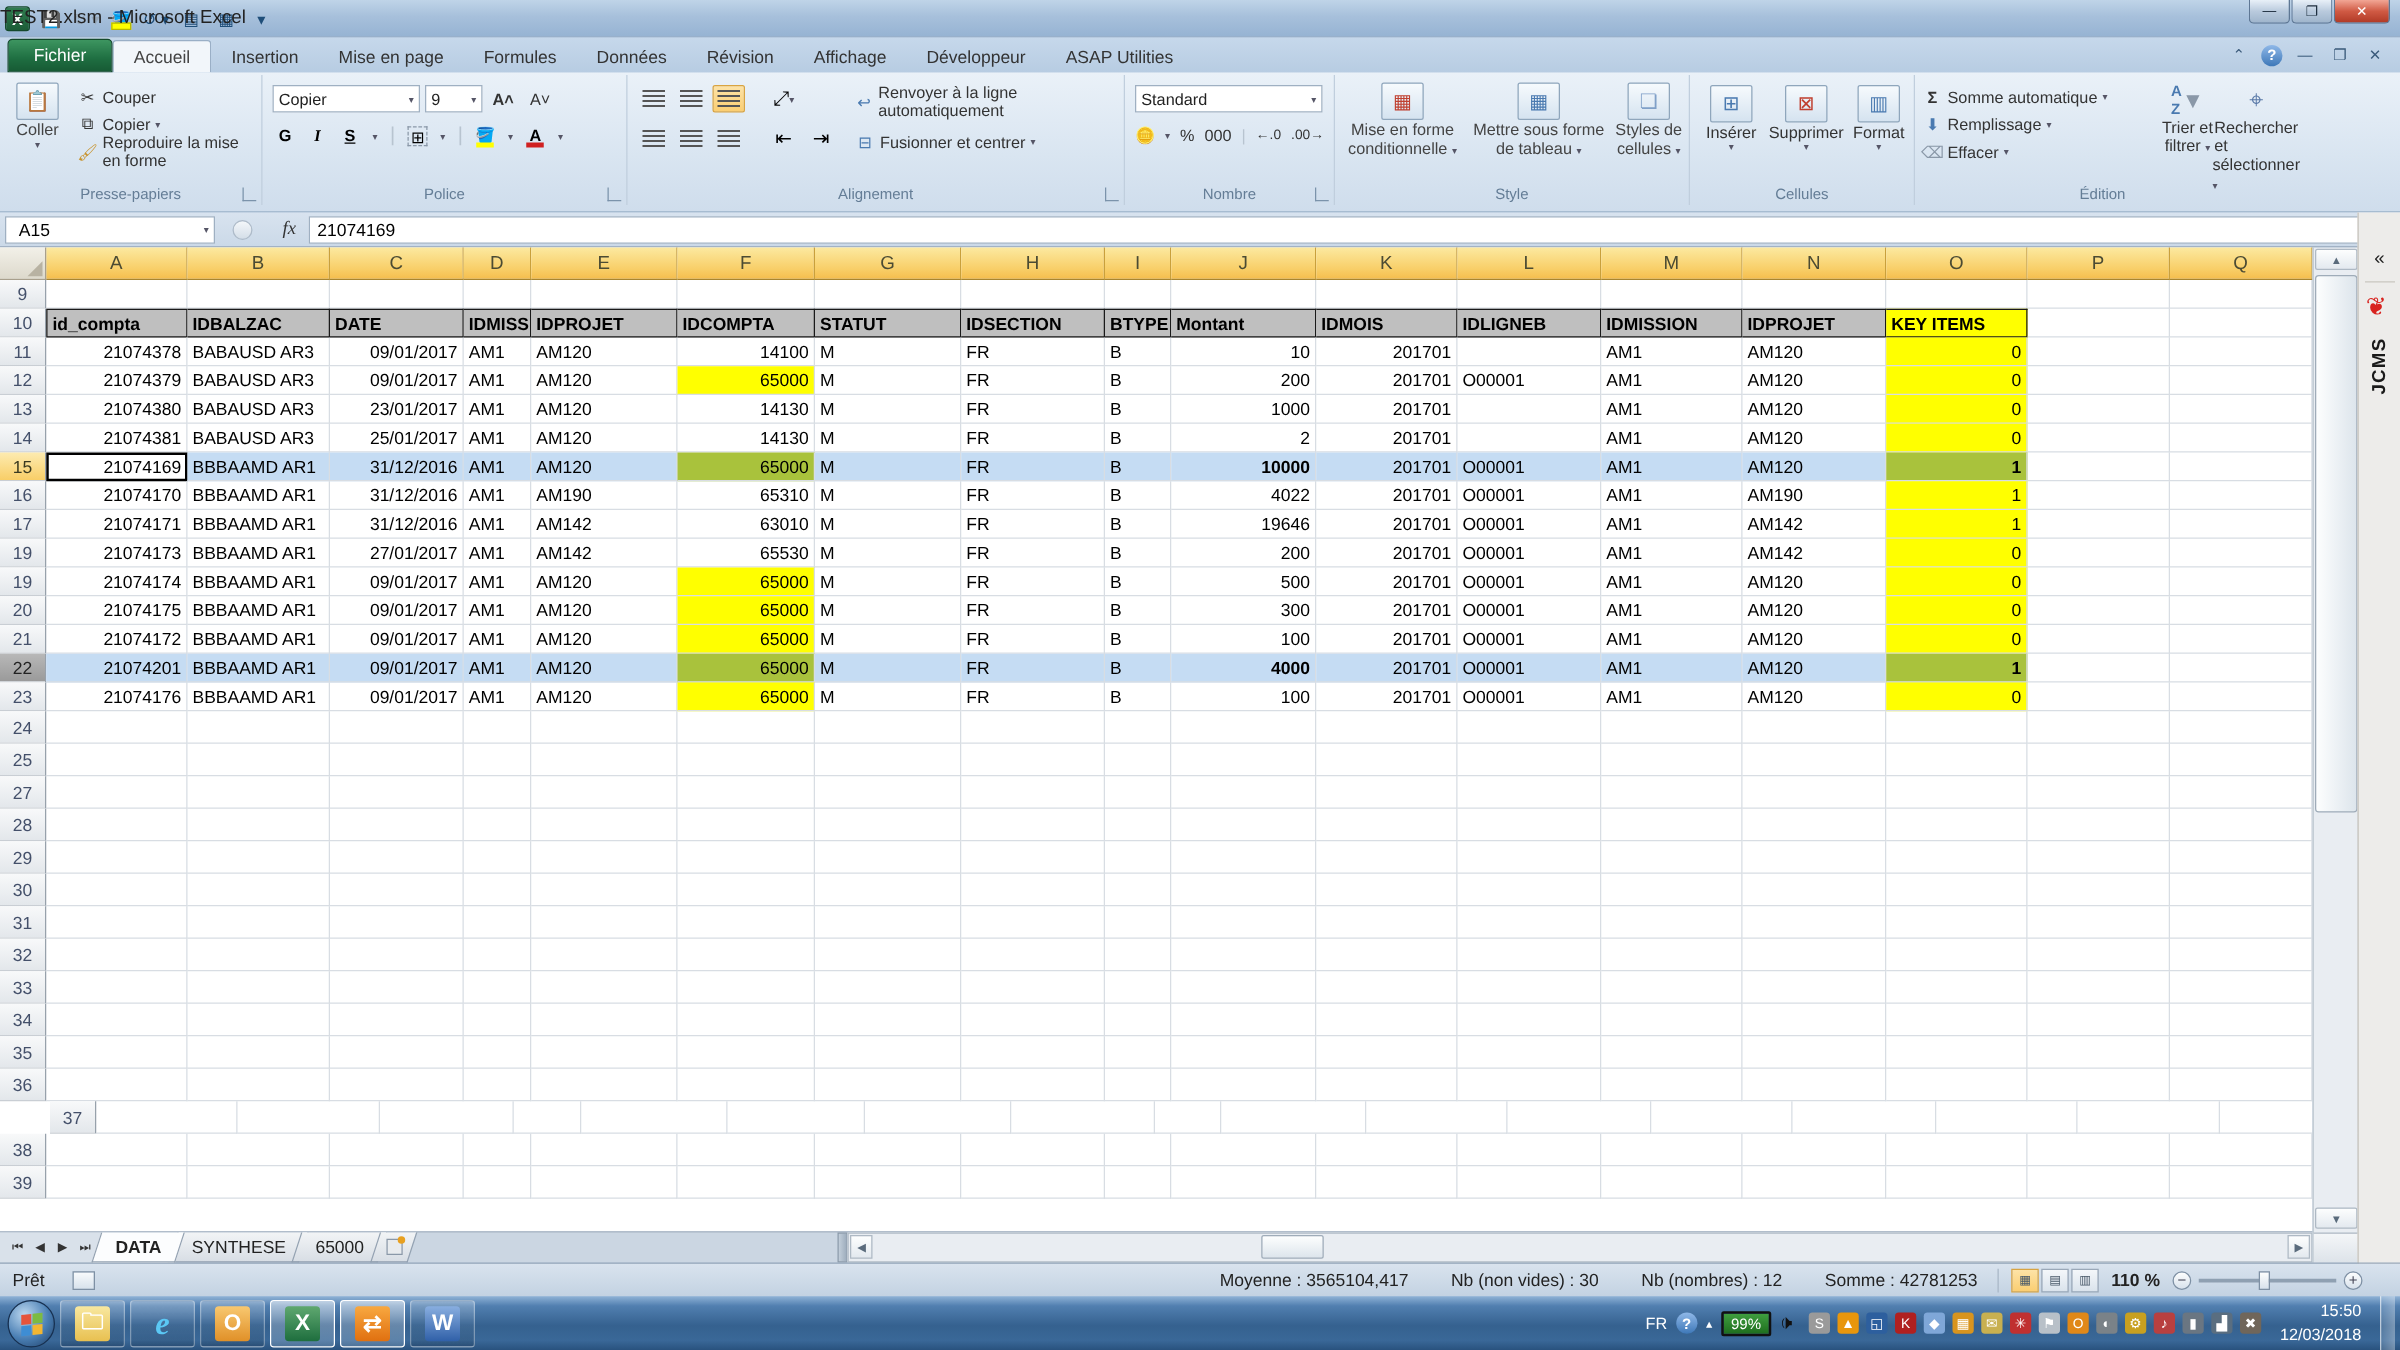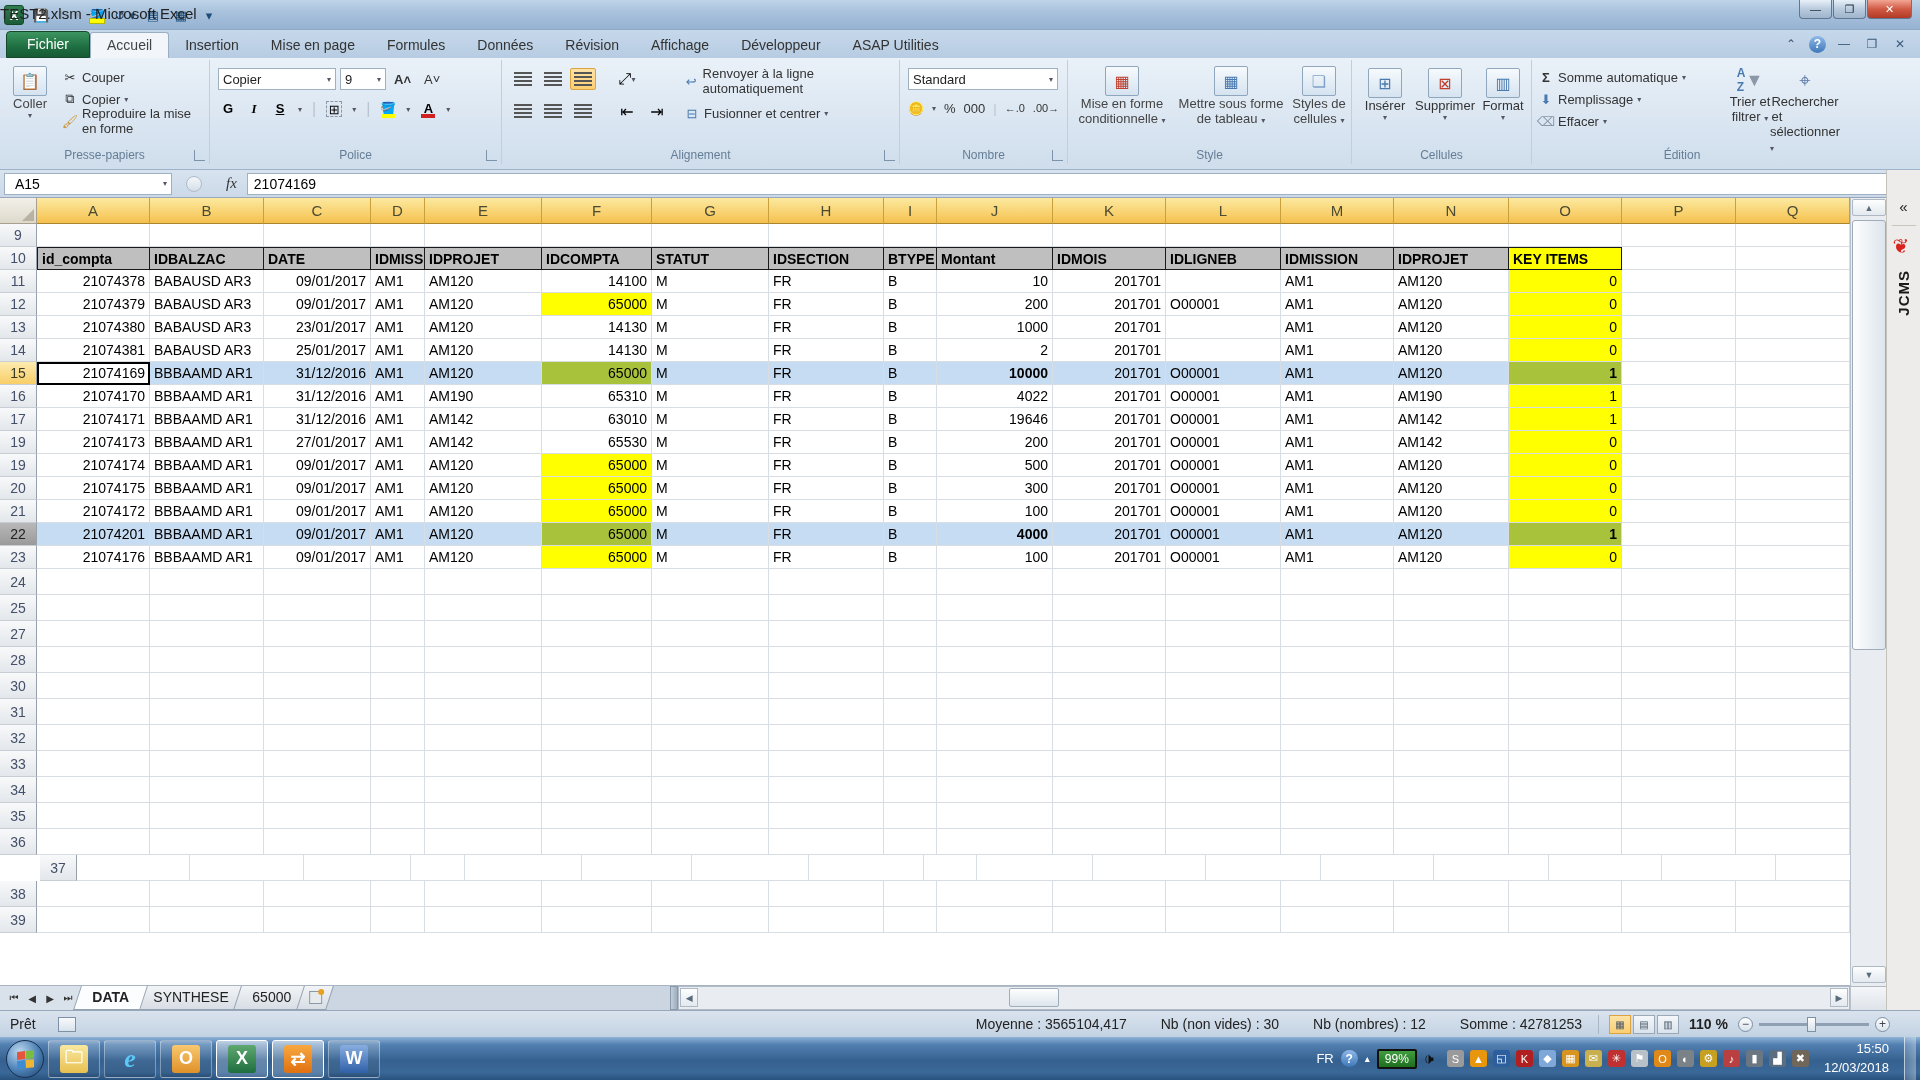--- a/index.html
+++ b/index.html
@@ -756,20 +756,40 @@
         <div class="cell r" style="width: 113px; line-height: 25px;"></div>
         <div class="cell l" style="width: 115px; line-height: 25px;"></div>
         <div class="cell l" style="width: 113px; line-height: 25px;"></div>
         <div class="cell l" style="width: 115px; line-height: 25px;"></div>
         <div class="cell r" style="width: 113px; line-height: 25px;"></div>
         <div class="cell l" style="width: 114px; line-height: 25px;"></div>
         <div class="cell l" style="width: 114px; line-height: 25px;"></div>
       </div>
       <div class="grid-row" style="height: 26px;">
         <div class="rowhdr" style="line-height: 26px;">28</div>
+        <div class="cell r" style="width: 113px; line-height: 25px;"></div>
+        <div class="cell l" style="width: 114px; line-height: 25px;"></div>
+        <div class="cell r" style="width: 107px; line-height: 25px;"></div>
+        <div class="cell l" style="width: 54px; line-height: 25px;"></div>
+        <div class="cell l" style="width: 117px; line-height: 25px;"></div>
+        <div class="cell r" style="width: 110px; line-height: 25px;"></div>
+        <div class="cell l" style="width: 117px; line-height: 25px;"></div>
+        <div class="cell l" style="width: 115px; line-height: 25px;"></div>
+        <div class="cell l" style="width: 53px; line-height: 25px;"></div>
+        <div class="cell r" style="width: 116px; line-height: 25px;"></div>
+        <div class="cell r" style="width: 113px; line-height: 25px;"></div>
+        <div class="cell l" style="width: 115px; line-height: 25px;"></div>
+        <div class="cell l" style="width: 113px; line-height: 25px;"></div>
+        <div class="cell l" style="width: 115px; line-height: 25px;"></div>
+        <div class="cell r" style="width: 113px; line-height: 25px;"></div>
+        <div class="cell l" style="width: 114px; line-height: 25px;"></div>
+        <div class="cell l" style="width: 114px; line-height: 25px;"></div>
+      </div>
+      <div class="grid-row" style="height: 26px;">
+        <div class="rowhdr" style="line-height: 26px;">29</div>
         <div class="cell r" style="width: 113px; line-height: 25px;"></div>
         <div class="cell l" style="width: 114px; line-height: 25px;"></div>
         <div class="cell r" style="width: 107px; line-height: 25px;"></div>
         <div class="cell l" style="width: 54px; line-height: 25px;"></div>
         <div class="cell l" style="width: 117px; line-height: 25px;"></div>
         <div class="cell r" style="width: 110px; line-height: 25px;"></div>
         <div class="cell l" style="width: 117px; line-height: 25px;"></div>
         <div class="cell l" style="width: 115px; line-height: 25px;"></div>
         <div class="cell l" style="width: 53px; line-height: 25px;"></div>
         <div class="cell r" style="width: 116px; line-height: 25px;"></div>

